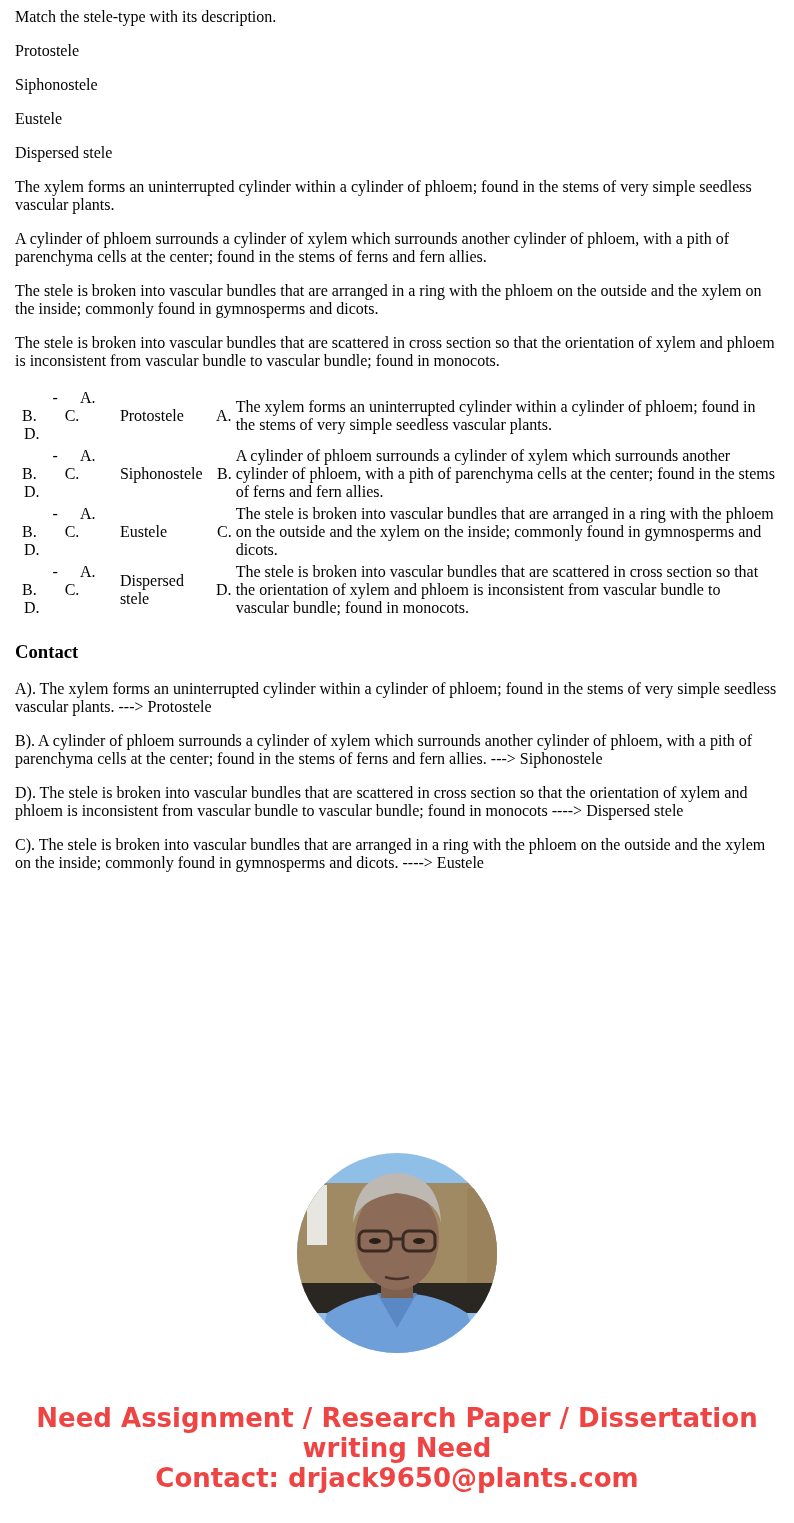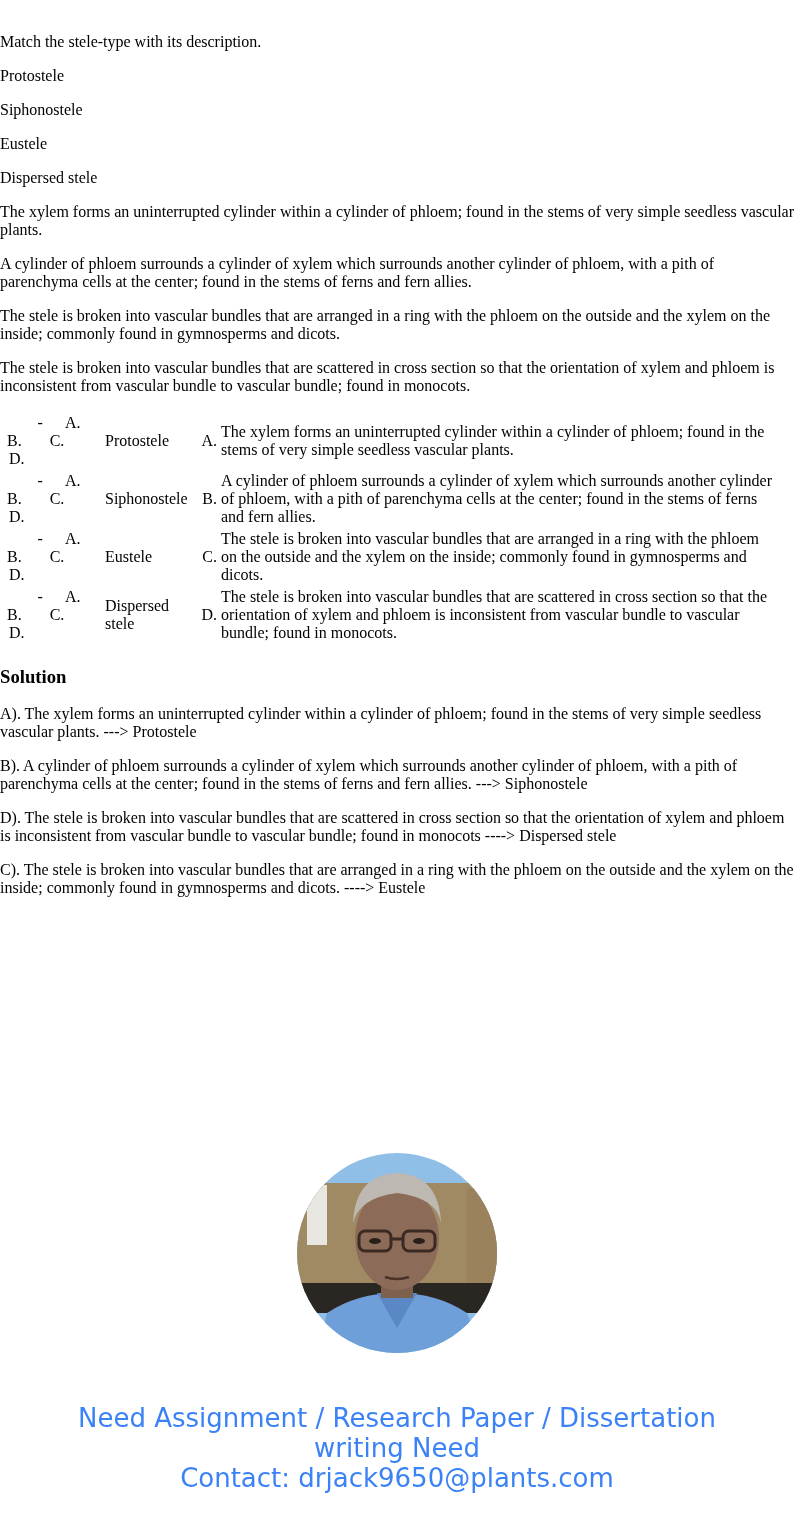--- a/index.html
+++ b/index.html
@@ -5,21 +5,21 @@
     html, body { margin: 0; padding: 0; background: #ffffff; }
     body {
       width: 794px;
       min-height: 1523px;
       font-family: "Liberation Serif", serif;
       font-size: 16px;
       line-height: 18px;
       color: #000000;
       position: relative;
     }
-    .content { padding: 0 0; margin-top: 25px; }
+    .content { padding: 0 15px; }
     p { margin: 0 0 16px 0; }
     p.first { padding-top: 8px; margin-top: 0; }
     table.match {
       border-collapse: separate;
       border-spacing: 2px;
       margin: 0 0 16px 0;
       margin-left: 2px;
     }
     table.match td { vertical-align: middle; padding: 1px; }
     td.sel-cell { width: 96px; }
@@ -55,24 +55,24 @@
       overflow: hidden;
     }
     .avatar-svg { width: 200px; height: 200px; display: block; }
     .promo {
       position: absolute;
       left: 0;
       top: 1403px;
       width: 794px;
       text-align: center;
       font-family: "DejaVu Sans", sans-serif;
-      font-weight: normal;
+      font-weight: bold;
       font-size: 26px;
       line-height: 30px;
-      color: #3b82f6;
+      color: #ef4444;
     }
     .promo div { display: block; }
   </style>
 </head>
 <body>
 
 <div class="content">
   <p class="first">Match the stele-type with its description.</p>
 
   <p>Protostele</p>
@@ -135,21 +135,21 @@
             <span class="opt-row r3"><span>D.</span></span>
           </div>
         </td>
         <td class="term-cell">Dispersed stele</td>
         <td class="letter-cell">D.</td>
         <td class="desc-cell">The stele is broken into vascular bundles that are scattered in cross section so that the orientation of xylem and phloem is inconsistent from vascular bundle to vascular bundle; found in monocots.</td>
       </tr>
     </tbody>
   </table>
 
-  <h3 class="solution-title">Solution</h3>
+  <h3 class="solution-title">Contact</h3>
 
   <p>A). The xylem forms an uninterrupted cylinder within a cylinder of phloem; found in the stems of very simple seedless vascular plants. ---&gt; Protostele</p>
   <p>B). A cylinder of phloem surrounds a cylinder of xylem which surrounds another cylinder of phloem, with a pith of parenchyma cells at the center; found in the stems of ferns and fern allies. ---&gt; Siphonostele</p>
   <p>D). The stele is broken into vascular bundles that are scattered in cross section so that the orientation of xylem and phloem is inconsistent from vascular bundle to vascular bundle; found in monocots ----&gt; Dispersed stele</p>
   <p>C). The stele is broken into vascular bundles that are arranged in a ring with the phloem on the outside and the xylem on the inside; commonly found in gymnosperms and dicots. ----&gt; Eustele</p>
 </div>
 
 <div class="avatar-wrap">
   <svg class="avatar-svg" viewBox="0 0 200 200" xmlns="http://www.w3.org/2000/svg">
     <rect x="0" y="0" width="200" height="200" fill="#8fbfe6"></rect>

